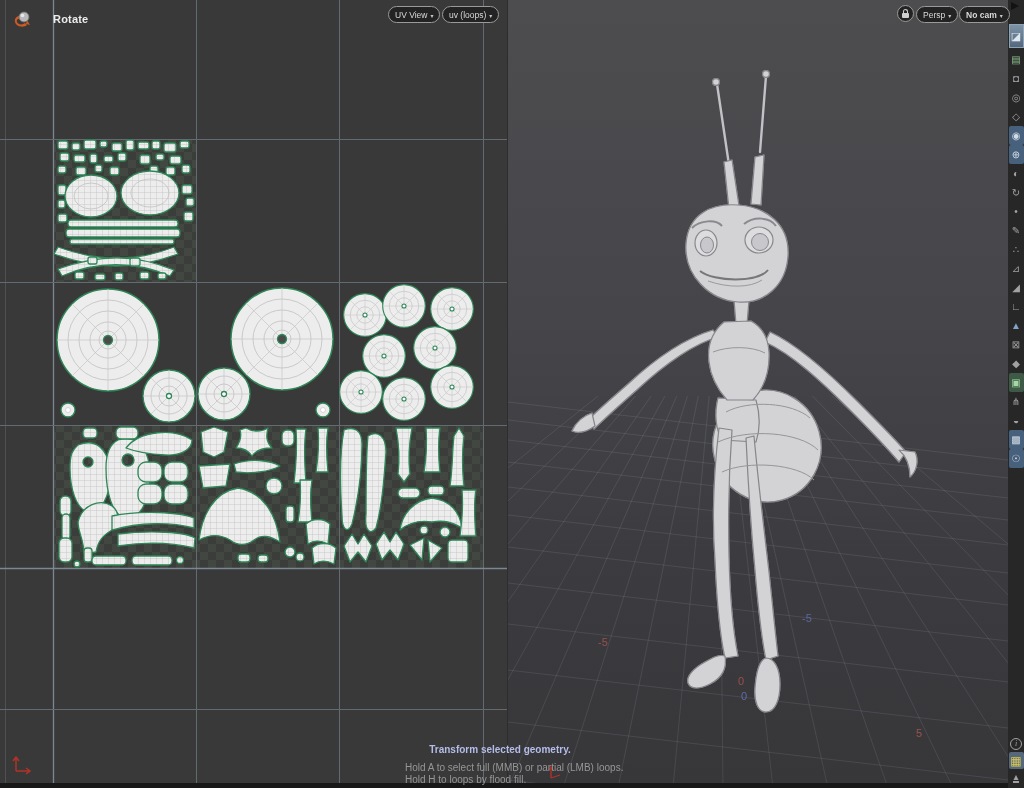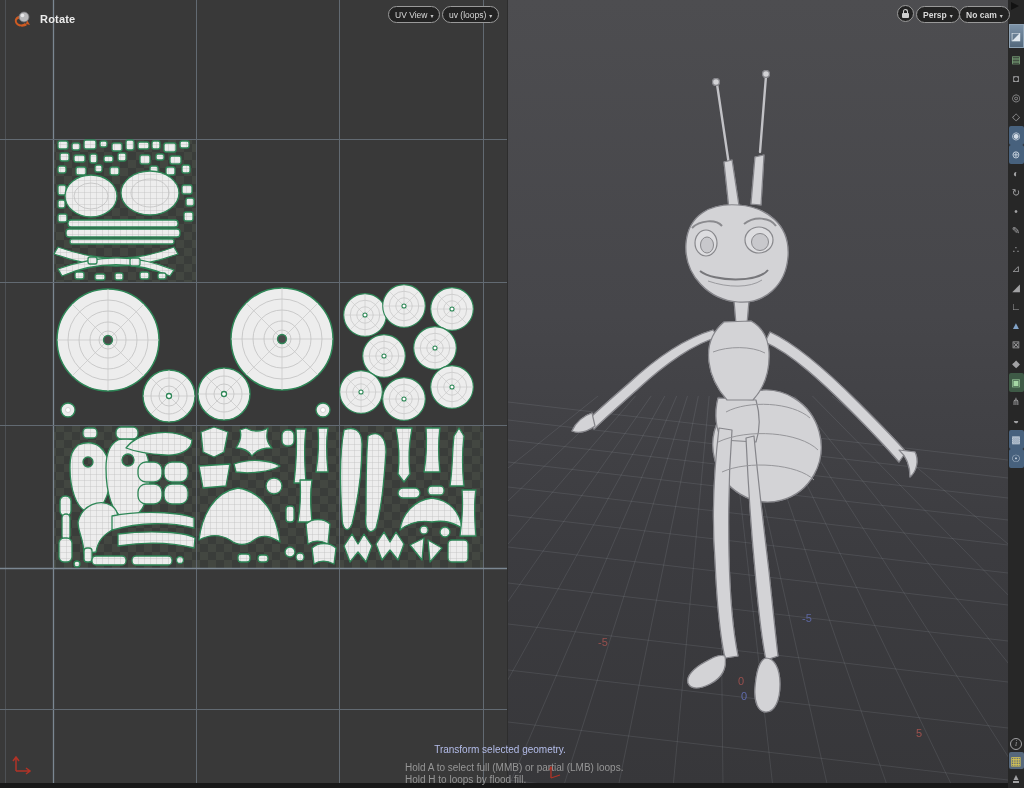--- a/index.html
+++ b/index.html
@@ -8,39 +8,39 @@
        -webkit-font-smoothing:antialiased}
 
   
   #uv-panel{position:absolute;left:0;top:0;width:508px;height:788px;background:#393939}
   #viewport{position:absolute;left:508px;top:0;width:500px;height:788px;
             background:linear-gradient(#4d4d50 0%,#46464a 40%,#3c3c40 70%,#37373a 100%)}
   #panel-divider{position:absolute;left:507px;top:0;width:1px;height:788px;background:#2d2d2d}
   #bottom-bar{position:absolute;left:0;top:783px;width:1024px;height:5px;background:#181818}
 
   
-  #tool-header{position:absolute;left:13px;top:10px;display:flex;align-items:center;gap:7px;z-index:6}
+  #tool-header{position:absolute;left:13px;top:10px;display:flex;align-items:center;gap:20px;z-index:6}
   #tool-header .lbl{color:#ececec;font-size:11px;font-weight:bold;letter-spacing:.2px}
 
   
   .pill{position:absolute;top:6px;height:15px;display:inline-flex;align-items:center;gap:3px;
         border:1px solid #9a9a9a;border-radius:9px;background:#232323;color:#d9d9d9;
         font-size:8.5px;padding:0 6px;z-index:6;white-space:nowrap}
   .pill .caret{font-size:6px;color:#c8c8c8;transform:translateY(.5px)}
 
   
   #view-lock{position:absolute;left:897px;top:5px;width:15px;height:15px;border:1px solid #9a9a9a;
              border-radius:50%;background:#232323;z-index:6;display:flex;align-items:center;justify-content:center}
   .padlock{position:relative;width:7px;height:5px;background:#cfcfcf;border-radius:1px;margin-top:3px}
   .padlock::before{content:"";position:absolute;left:1px;top:-4px;width:3px;height:4px;
                    border:1.2px solid #cfcfcf;border-bottom:none;border-radius:3px 3px 0 0}
 
   
   #help{position:absolute;left:405px;top:744px;width:190px;z-index:6}
-  #help .t{color:#b4bdea;font-size:10px;font-weight:normal;text-align:center;margin:0 0 7px 0;white-space:nowrap}
+  #help .t{color:#b4bdea;font-size:10px;font-weight:bold;text-align:center;margin:0 0 7px 0;white-space:nowrap}
   #help .l{color:#969696;font-size:10px;line-height:12px;margin:0;white-space:nowrap}
 
   
   #right-toolbar{position:absolute;left:1008px;top:0;width:16px;height:788px;background:#272727;
                  display:flex;flex-direction:column;align-items:center;padding-top:24px;box-sizing:border-box;z-index:5}
   #tb-corner{position:absolute;left:1011px;top:2px;width:0;height:0;z-index:7;
              border-top:4px solid transparent;border-bottom:4px solid transparent;border-left:8px solid #121212}
   .tb-icon{flex:none;width:15px;height:19px;display:flex;align-items:center;justify-content:center;
            font-size:10px;color:#a2a2a4;cursor:default}
   .tb-icon.thumb{height:24px;background:linear-gradient(#7d93a8,#53687c);color:#dfe7ee;
@@ -390,21 +390,21 @@
 </div>
 <div class="pill" style="left:442px">
   <span>uv (loops)</span>
   <span class="caret">▾</span>
 </div>
 
 <div id="view-lock">
   <span class="padlock"></span>
 </div>
 <div class="pill" style="left:916px">
-  <span style="font-weight:bold">Persp</span>
+  <span style="font-weight:normal">Persp</span>
   <span class="caret">▾</span>
 </div>
 <div class="pill" style="left:959px">
   <span style="font-weight:bold">No cam</span>
   <span class="caret">▾</span>
 </div>
 
 <div id="help">
   <p class="t">Transform selected geometry.</p>
   <p class="l">Hold A to select full (MMB) or partial (LMB) loops.</p>

